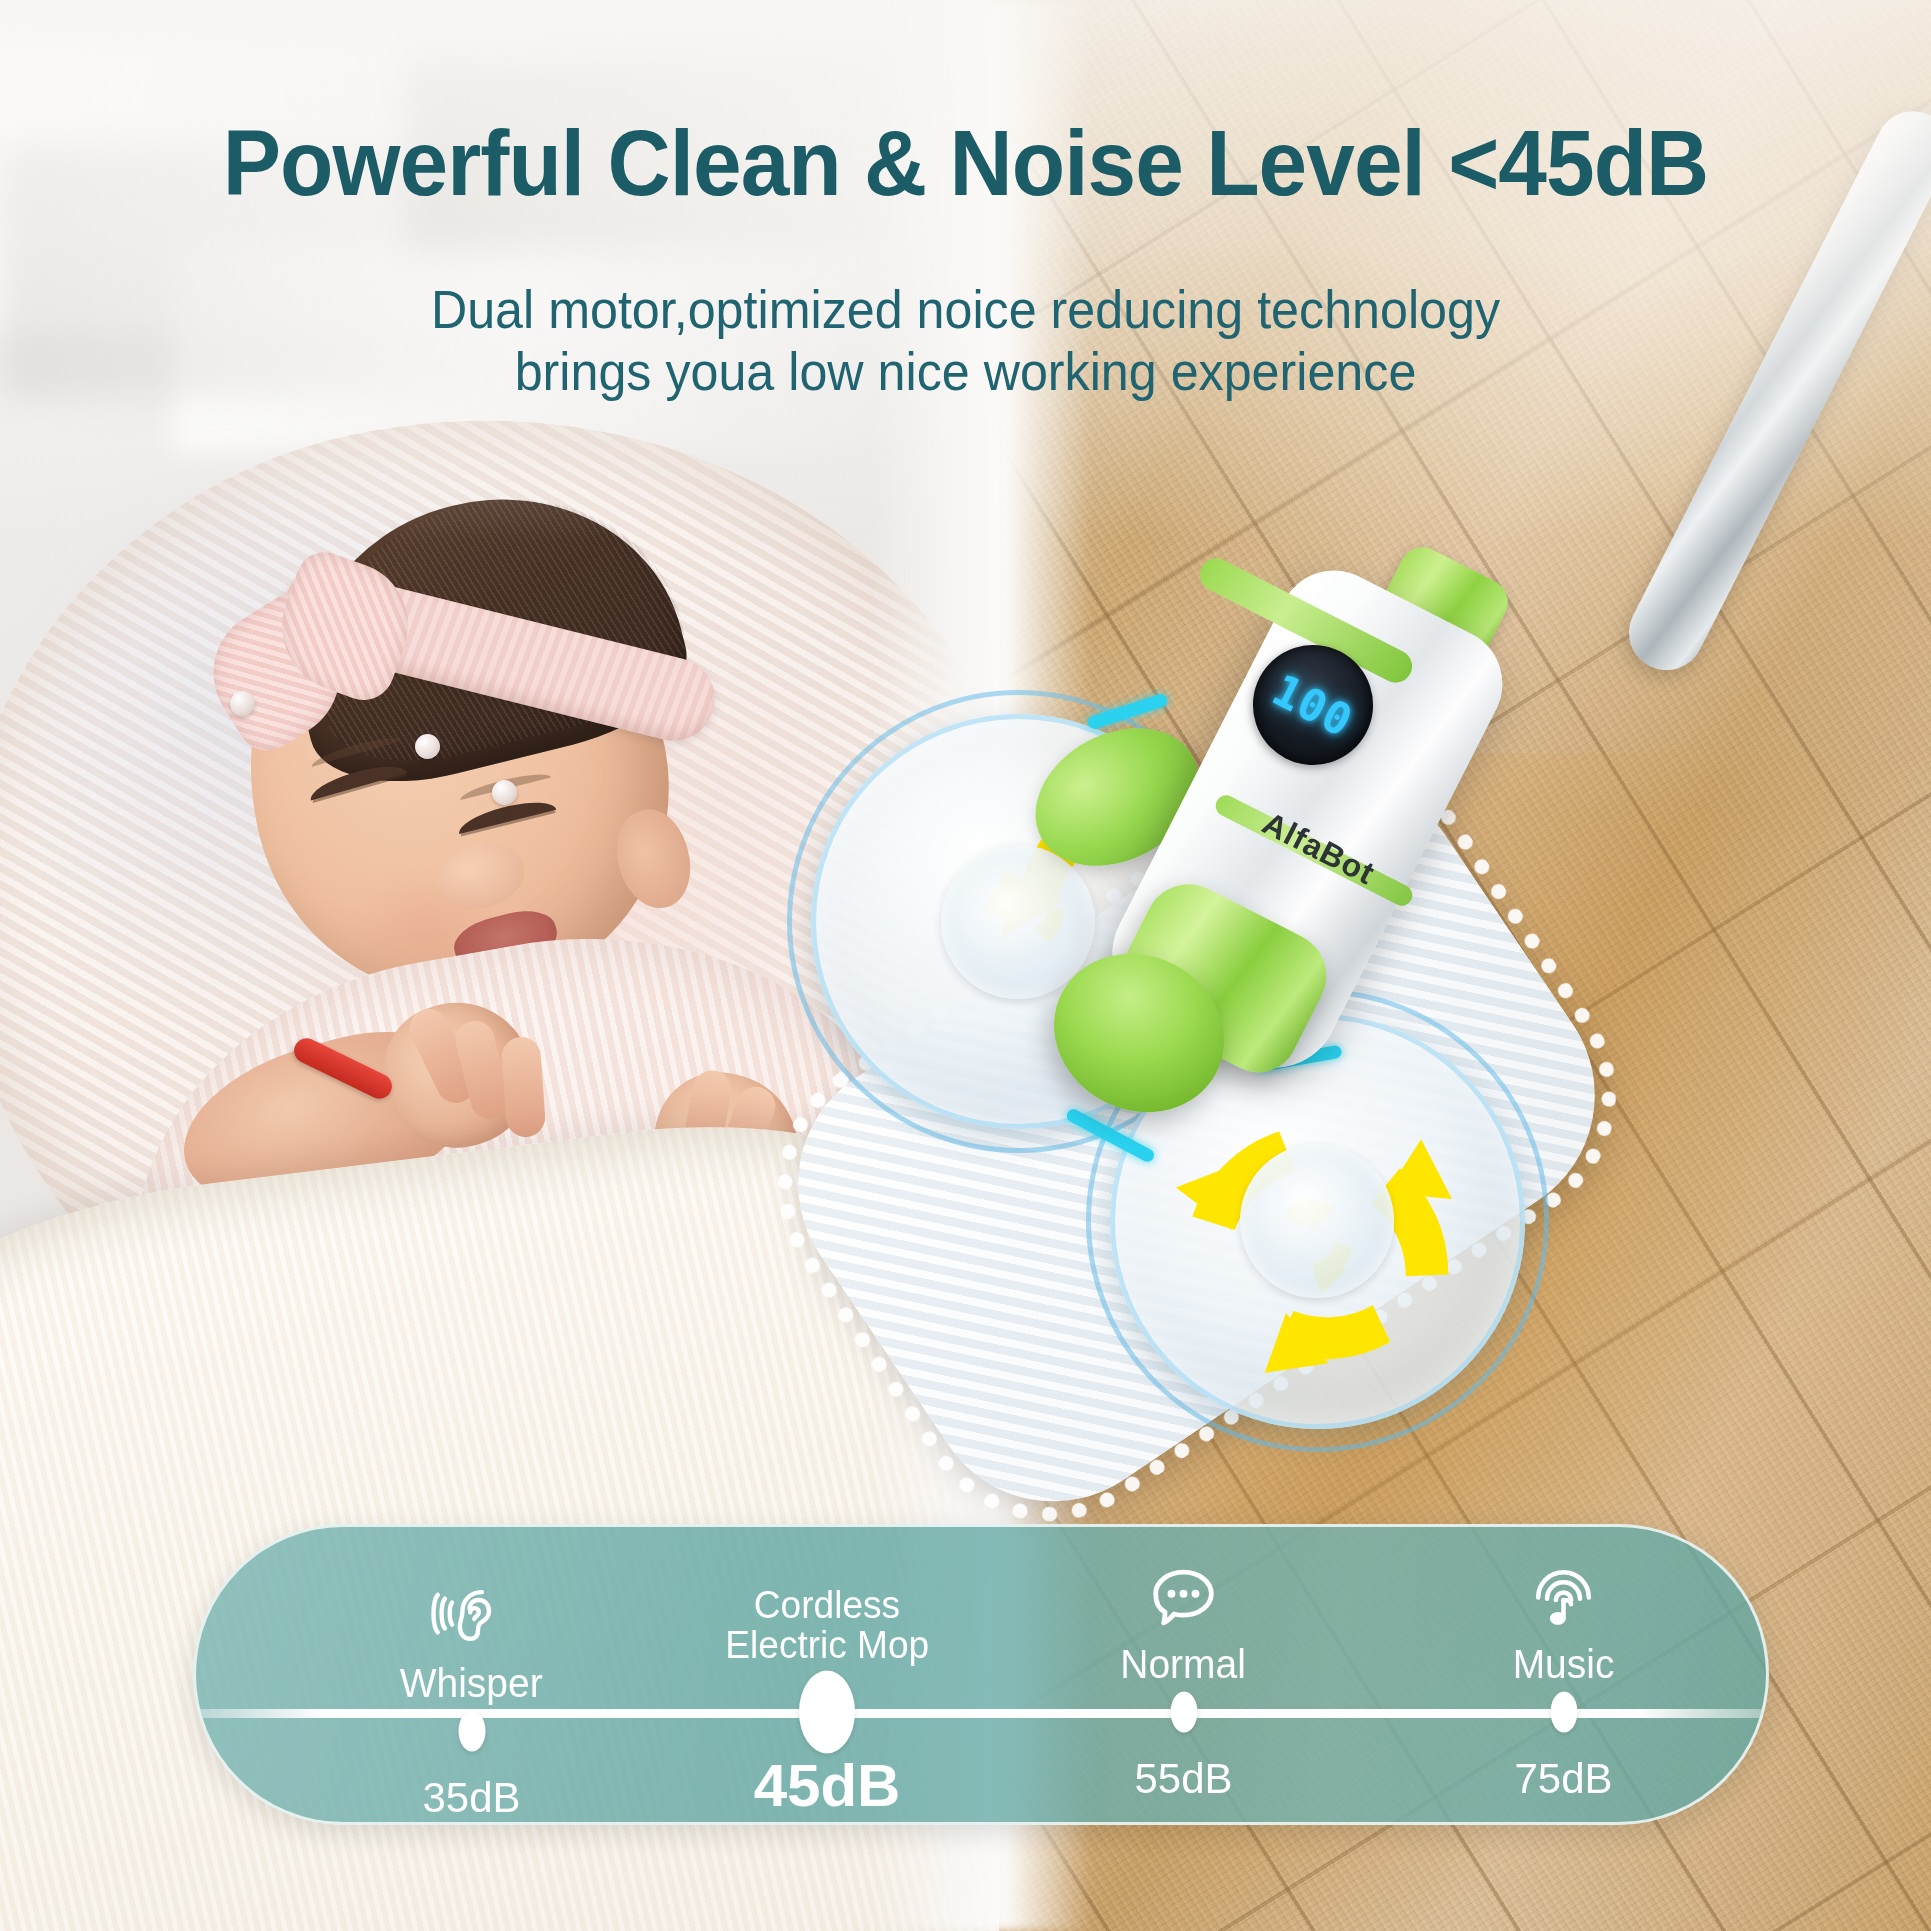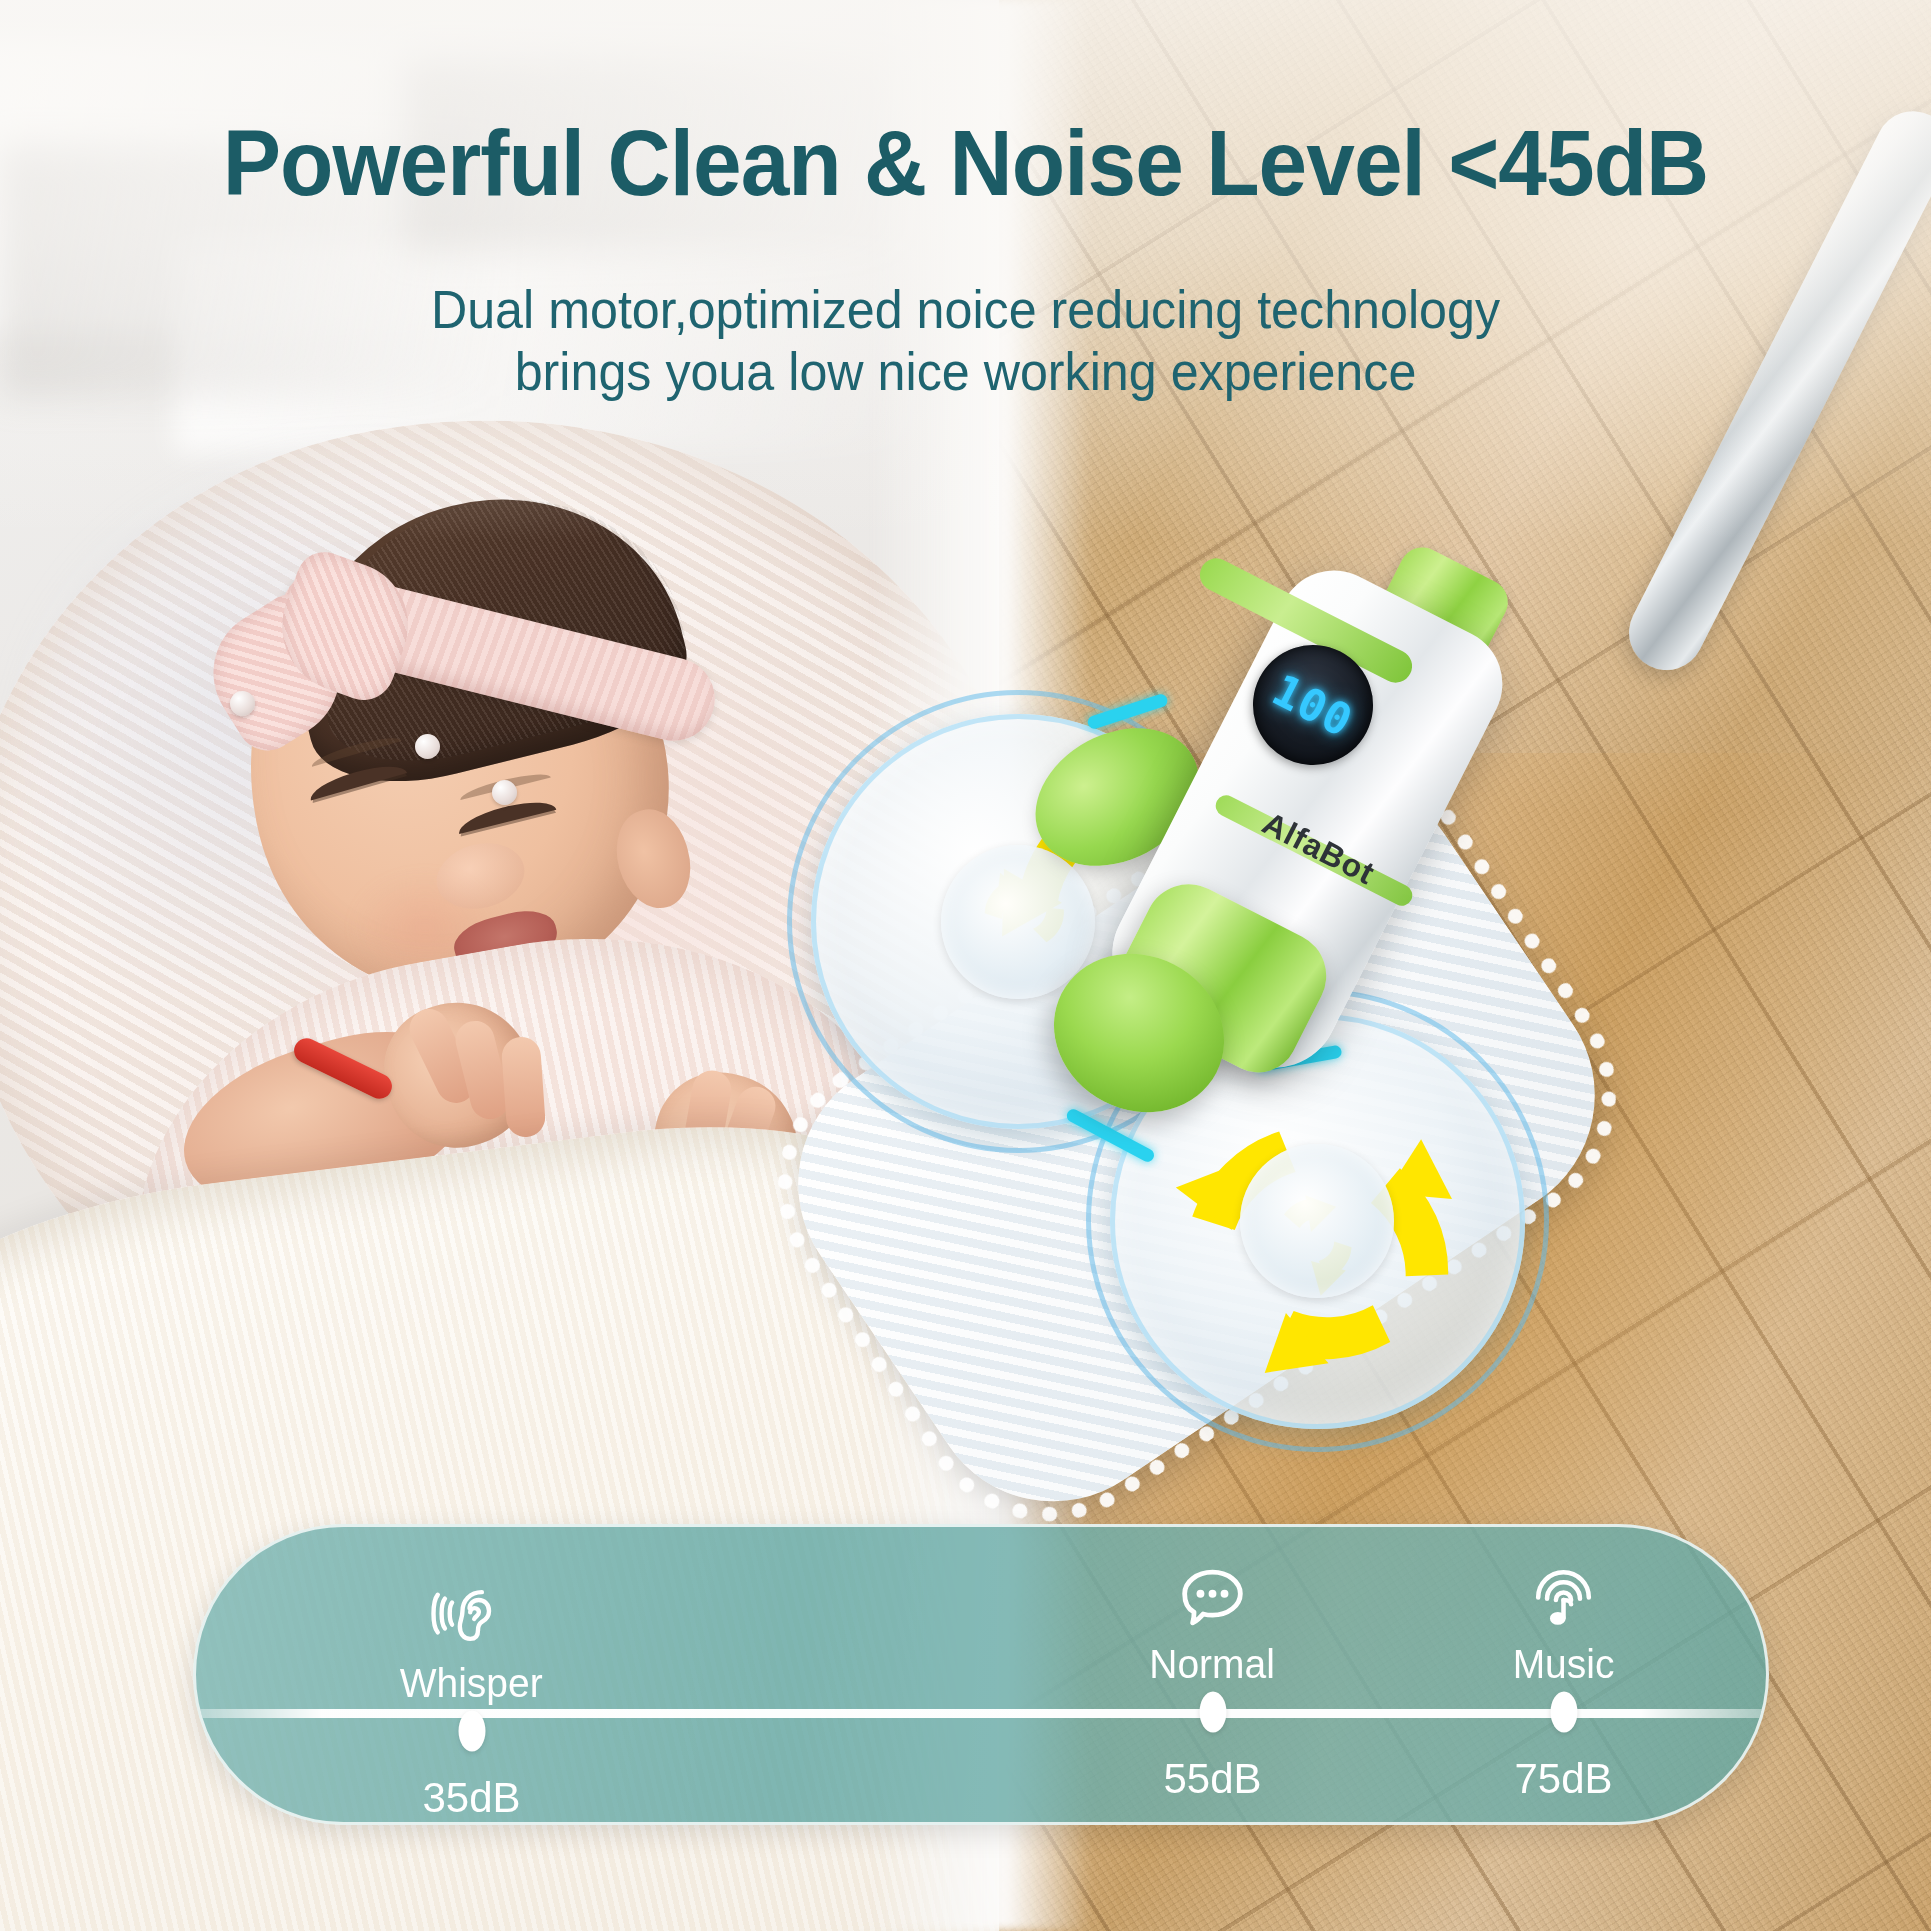--- a/index.html
+++ b/index.html
@@ -563,22 +563,29 @@
           <path d="M17 22c-2.4 3-2.4 13.5 0 17"></path>
           <path d="M11.5 19c-3.4 4.2-3.4 18.6 0 23"></path>
           <path d="M6 16c-4.4 5.4-4.4 23.8 0 29"></path>
         </svg>
       </div>
       <div class="nm">Whisper</div>
       <div class="dot"></div>
       <div class="db">35dB</div>
     </div>
 
-
-    <div class="stop" style="left:1017px;">
+    <div class="stop" style="left:631px;width:328px;margin-left:-164px;">
+      <div class="ico" style="height:44px;"></div>
+      <div class="nm two">Cordless</div>
+      <div class="nm two">Electric Mop</div>
+      <div class="dot big"></div>
+      <div class="db big">45dB</div>
+    </div>
+
+    <div class="stop" style="left:988px;">
       <div class="ico">
         <svg width="81" height="81" viewBox="0 0 64 64" fill="none" stroke="#ffffff" stroke-width="3.8" stroke-linecap="round" stroke-linejoin="round">
           <path d="M32 12c12.2 0 22 7.6 22 17s-9.8 17-22 17c-2.6 0-5.1-.35-7.4-1-2.2 2.8-5.1 5.4-8.3 7 .9-3.1 1.2-6 1.1-8.4C11.4 40.4 10 35 10 29c0-9.4 9.8-17 22-17z"></path>
           <circle cx="22.5" cy="29" r="3.1" fill="#ffffff" stroke="none"></circle>
           <circle cx="32" cy="29" r="3.1" fill="#ffffff" stroke="none"></circle>
           <circle cx="41.5" cy="29" r="3.1" fill="#ffffff" stroke="none"></circle>
         </svg>
       </div>
       <div class="nm">Normal</div>
       <div class="dot"></div>

